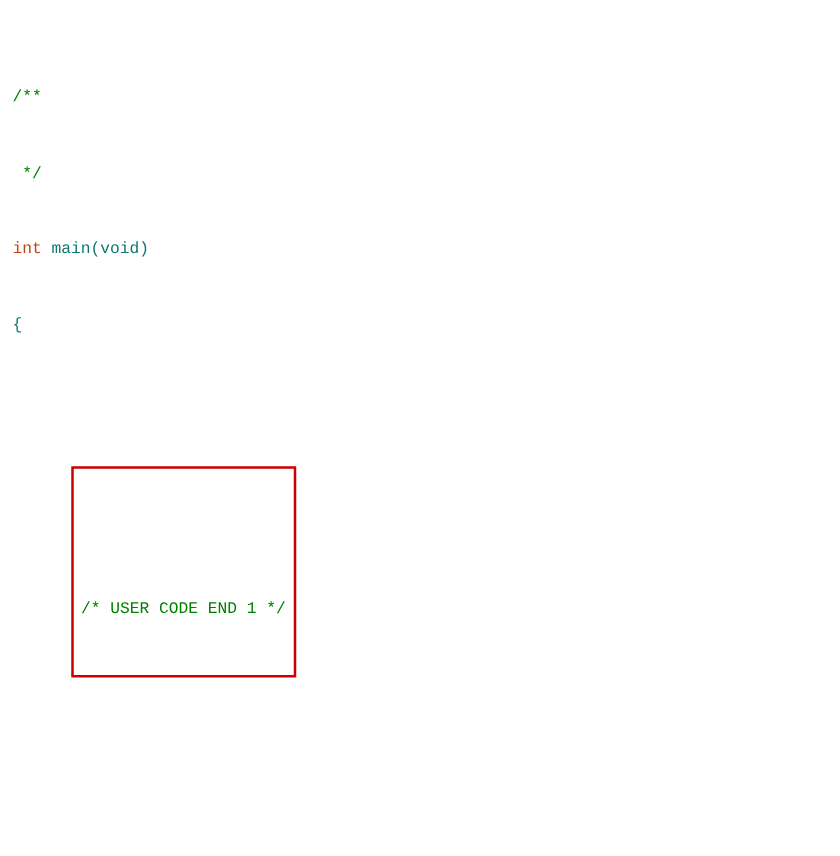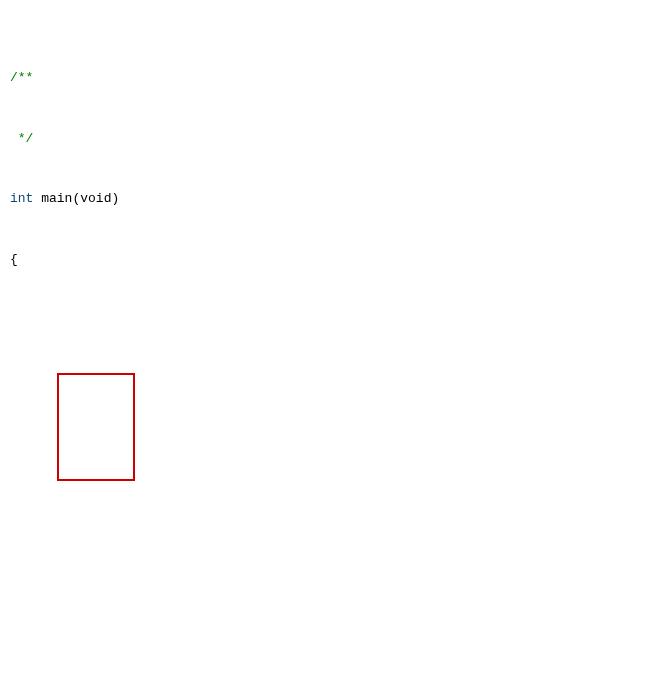--- a/index.html
+++ b/index.html
@@ -12,22 +12,22 @@
       width: 672px;
       min-height: 685px;
     }
 
     .code-block {
       line-height: 1.55;
       white-space: pre;
     }
 
     .comment { color: #008000; }
-    .keyword { color: #0c4a6e; }
-    .plain   { color: #000000; }
+    .keyword { color: #c2410c; }
+    .plain   { color: #0f766e; }
 
     .line {
       display: block;
       min-height: 1.55em;
     }
 
     .container {
       position: relative;
     }
   </style>
@@ -39,20 +39,21 @@
 
     <span class="line"><span class="comment">/**</span></span>
     <span class="line"><span class="comment"> */</span></span>
     <span class="line"><span class="keyword">int </span><span class="plain">main(void)</span></span>
     <span class="line"><span class="plain">{</span></span>
 
     
     <span class="line" style="display:block; margin: 2px 0;">
       <span style="display:inline-block; border: 2px solid #cc0000; padding: 2px 6px;">
         <span class="line">&nbsp;</span>
+        <span class="line"><span class="comment">/* USER CODE END 1 */</span></span>
       </span>
     </span>
 
     
     
     
     
     
     
 

